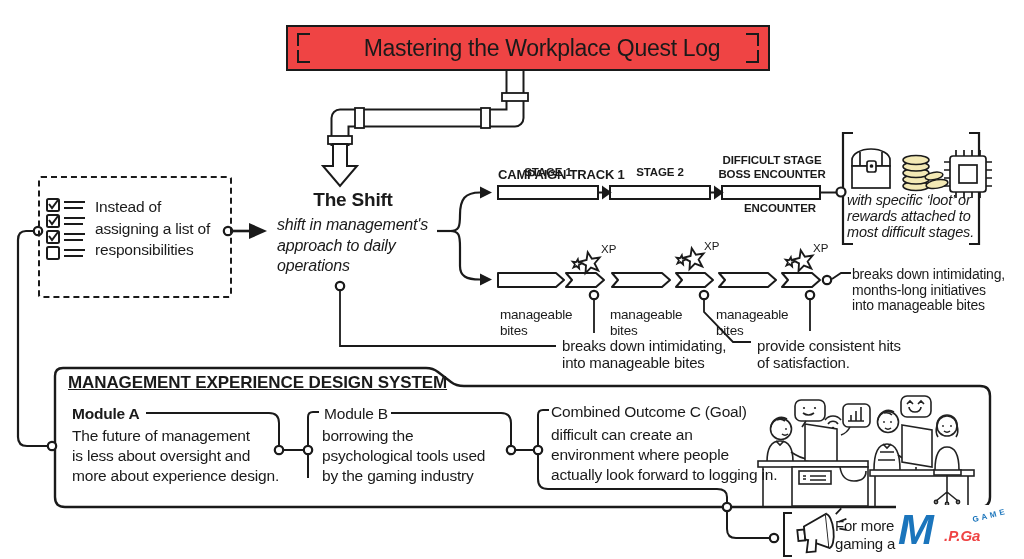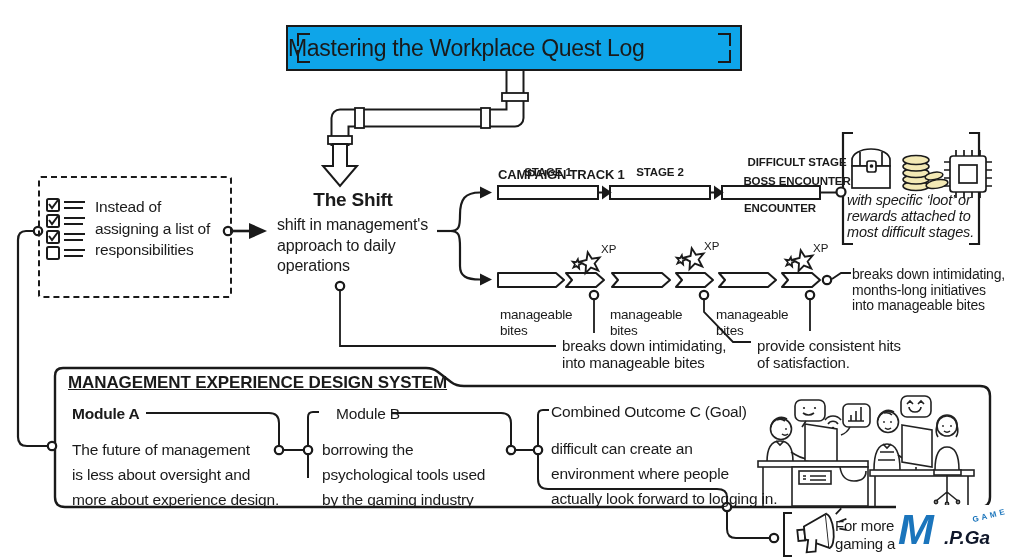--- a/index.html
+++ b/index.html
@@ -4,54 +4,54 @@
 <style>
   html,body{margin:0;padding:0;background:#fff;}
   #stage{position:relative;width:1024px;height:559px;background:#fff;overflow:hidden;
          font-family:"Liberation Sans","DejaVu Sans",sans-serif;color:#1a1a1a;}
   #overlay{position:absolute;left:0;top:0;z-index:0;}
   .t{position:absolute;z-index:2;letter-spacing:-0.2px;line-height:1.2;}
   .pre{white-space:pre-line;}
   .b{font-weight:bold;}
   .ctr{text-align:center;}
   #title-box{position:absolute;left:286px;top:25px;width:452px;height:42px;border:2.4px solid #1a1a1a;
-             display:flex;align-items:center;justify-content:flex-start;z-index:2;background:#0ea5e9;}
+             display:flex;align-items:center;justify-content:center;z-index:2;background:#ef4444;padding-left:28px;}
   #title-box .corner{position:absolute;width:11px;height:11px;}
   .c-tl{left:9px;top:6px;border-left:2px solid #1a1a1a;border-top:2px solid #1a1a1a;}
   .c-bl{left:9px;bottom:6px;border-left:2px solid #1a1a1a;border-bottom:2px solid #1a1a1a;}
   .c-tr{right:9px;top:6px;border-right:2px solid #1a1a1a;border-top:2px solid #1a1a1a;}
   .c-br{right:9px;bottom:6px;border-right:2px solid #1a1a1a;border-bottom:2px solid #1a1a1a;}
   #title-text{font-size:23px;letter-spacing:-0.3px;}
   #intro-box{position:absolute;left:38px;top:176px;width:190px;height:118px;border:2px dashed #1a1a1a;
              border-radius:3px;z-index:1;}
   #intro-text{left:95px;top:196px;width:130px;font-size:15.5px;line-height:21.5px;}
   #shift-heading{left:277px;top:189px;width:152px;font-size:19px;}
-  #shift-body{left:277px;top:215px;width:170px;font-size:16px;line-height:20.5px;}
+  #shift-body{left:277px;top:215px;width:170px;font-size:16px;line-height:20.5px;font-style:italic;}
   .stage-lbl{font-size:11.5px;font-weight:bold;letter-spacing:-0.1px;}
   #campaign-label{left:498px;top:147px;font-size:13px;margin-top:20px;}
   #stage1-label{left:498px;top:166px;width:100px;}
   #stage2-label{left:610px;top:166px;width:100px;}
-  #boss-label{left:736px;top:153px;width:122px;line-height:19px;}
+  #boss-label{left:711px;top:153px;width:122px;line-height:14px;}
   #encounter-label{left:720px;top:202px;width:120px;}
   #loot-text{left:847px;top:192px;width:164px;font-size:14.5px;line-height:16px;font-style:italic;}
   .bite{top:307px;width:92px;font-size:13.5px;}
   #note-right{left:852px;top:267px;width:175px;font-size:14px;line-height:15.5px;}
   #note-left{left:562px;top:337px;width:180px;font-size:15px;line-height:17px;}
   #note-mid{left:757px;top:337px;width:170px;font-size:15px;line-height:17px;}
   #system-heading{left:68px;top:373px;font-size:17px;letter-spacing:-0.1px;text-decoration:underline;}
   .mod-label{font-size:15.5px;}
-  .mod-body{font-size:15.5px;line-height:25px;margin-top:11px;}
+  .mod-body{font-size:15.5px;line-height:20px;}
   #modA-label{left:72px;top:405px;font-weight:bold;} #modA-body{left:72px;top:426px;width:245px;}
-  #modB-label{left:336px;top:405px;} #modB-body{left:322px;top:426px;width:215px;}
+  #modB-label{left:324px;top:405px;} #modB-body{left:322px;top:426px;width:215px;}
   #modC-label{left:551px;top:403px;} #modC-body{left:551px;top:425px;width:260px;}
   #footer-note{left:835px;top:517px;width:140px;font-size:15px;line-height:17.5px;z-index:1;}
   #logo{position:absolute;left:896px;top:505px;width:126px;height:54px;background:#fff;z-index:3;}
   #logo .lm{position:absolute;left:2px;top:0px;font-size:43px;font-weight:bold;font-style:italic;
             color:#1b75bc;letter-spacing:-2px;}
-  #logo .lr{position:absolute;left:48px;top:22px;font-size:19px;font-weight:bold;font-style:italic;color:#0f172a;}
+  #logo .lr{position:absolute;left:48px;top:22px;font-size:15px;font-weight:bold;font-style:italic;color:#ef4444;}
   #logo .la{position:absolute;left:76px;top:6px;font-size:8px;font-weight:bold;color:#1b75bc;
             letter-spacing:3px;transform:rotate(-14deg);}
 </style>
 </head>
 <body>
 
 <div id="stage">
 
   <svg id="overlay" width="1024" height="559" viewBox="0 0 1024 559">
     <defs>

